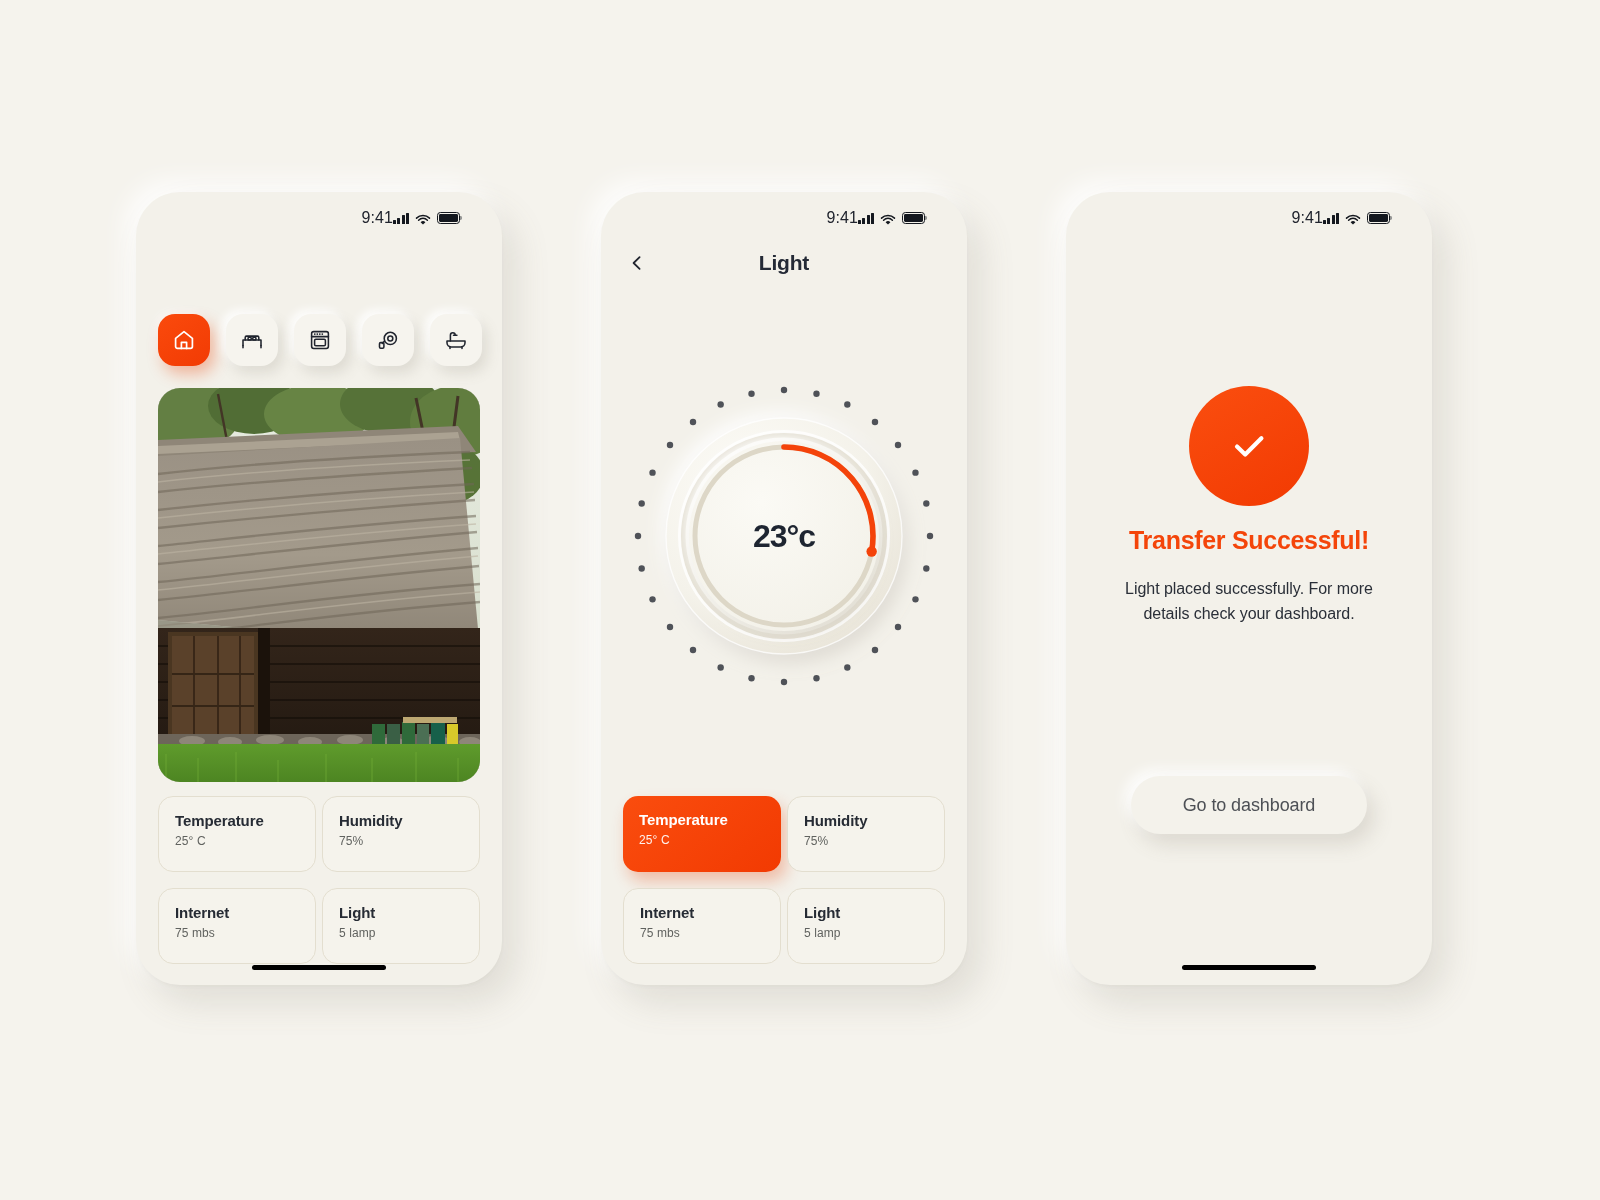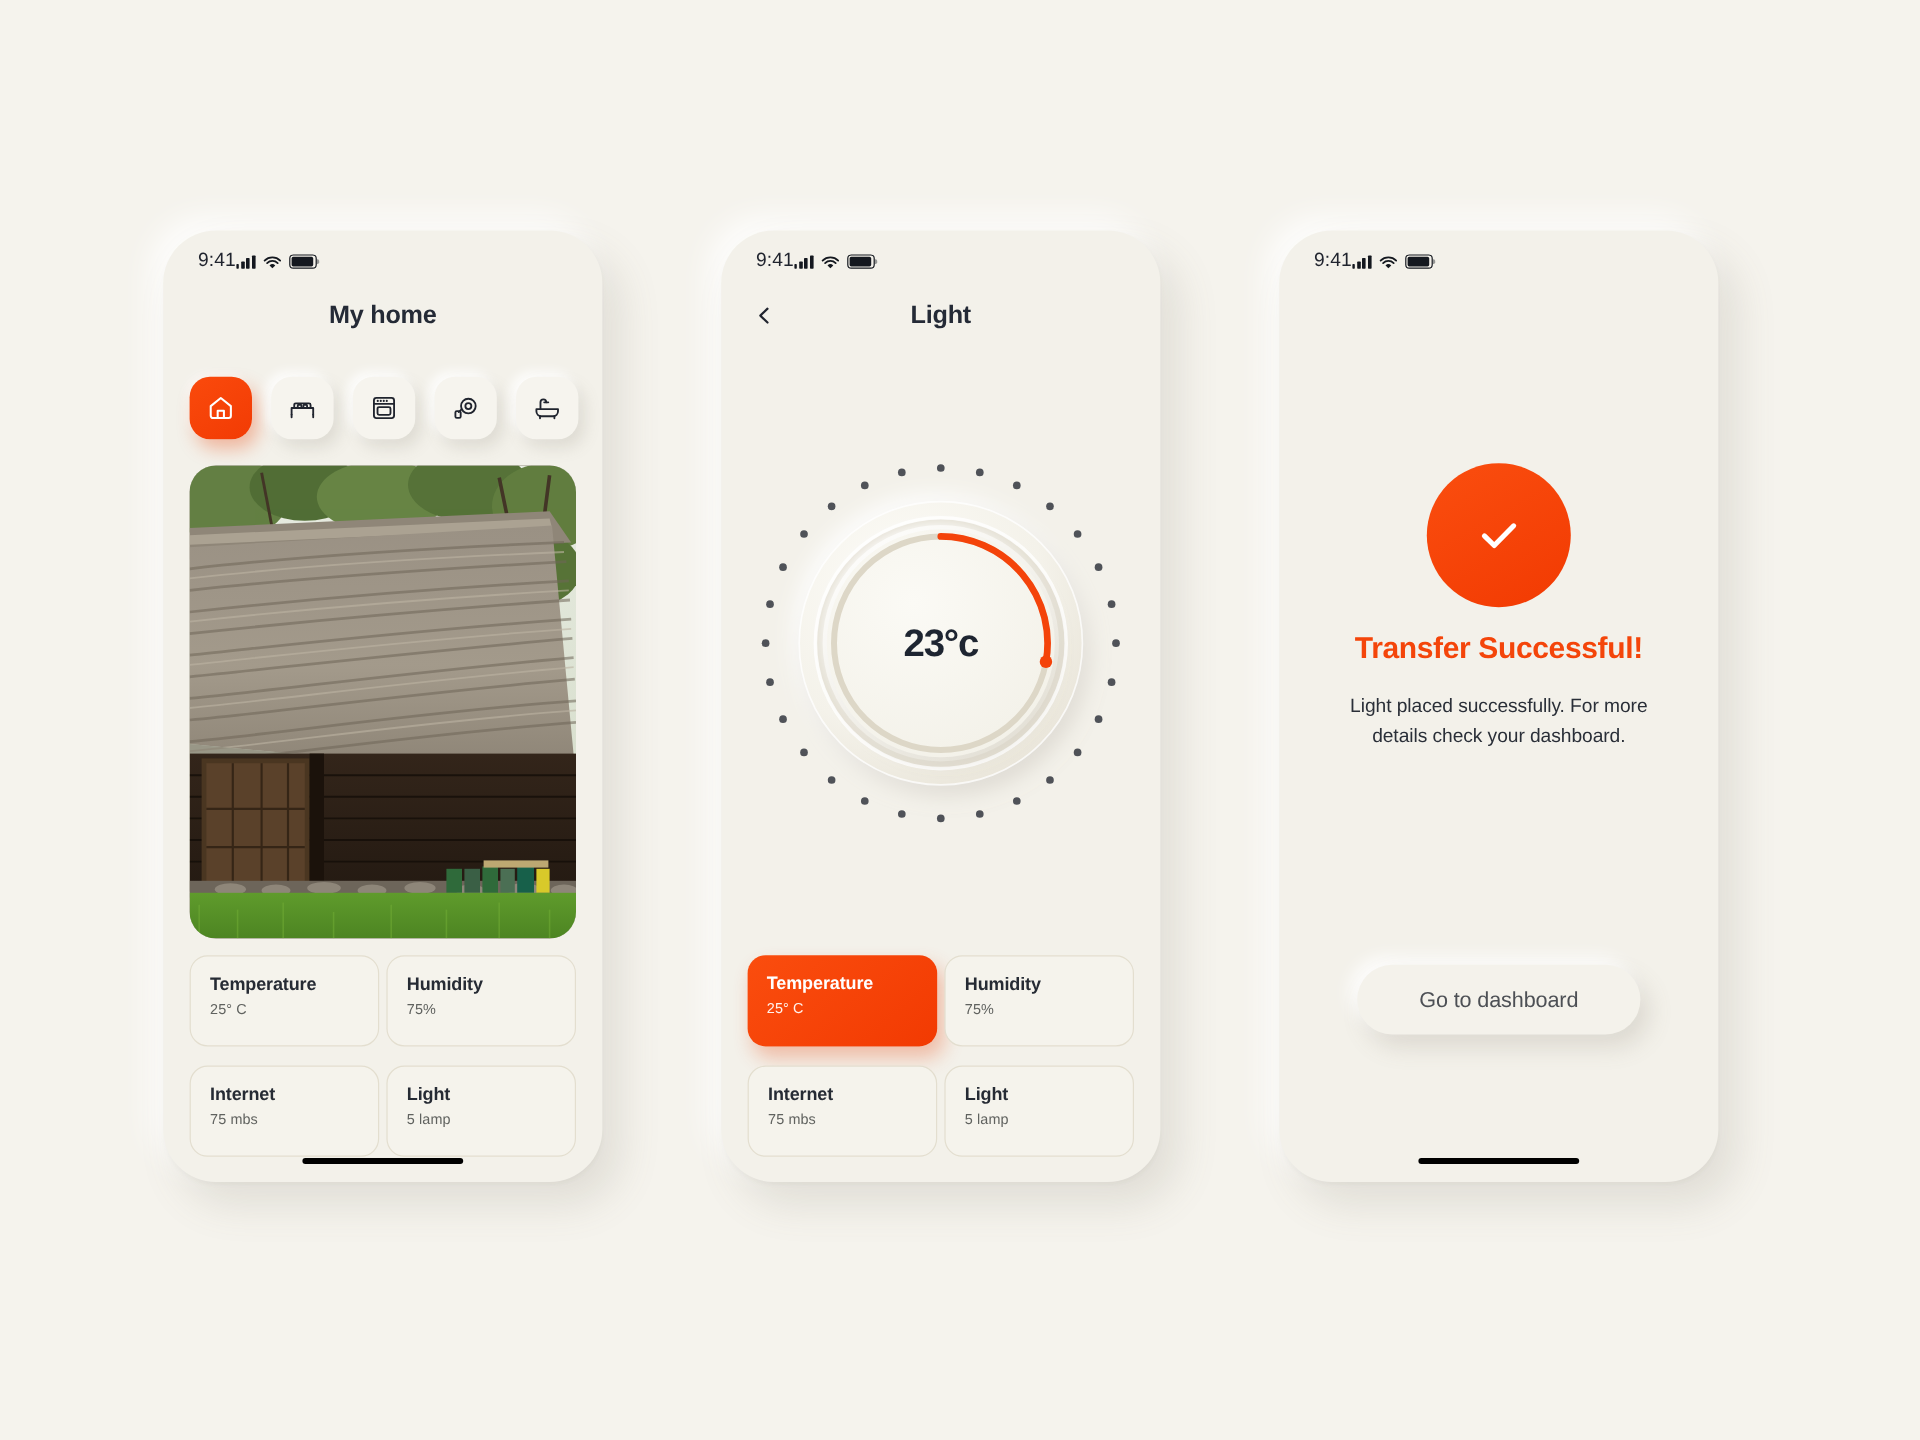--- a/index.html
+++ b/index.html
@@ -37,21 +37,21 @@
   #phone-2 { left: 601px; }
   #phone-3 { left: 1066px; }
 
   
   .statusbar {
     position: absolute;
     top: 13px; left: 0; right: 14px;
     height: 26px;
     display: flex;
     align-items: center;
-    justify-content: flex-start;
+    justify-content: flex-end;
     padding: 0 28px 0 29px;
   }
   .status-time {
     font-size: 16px;
     font-weight: 500;
     color: #20242e;
     letter-spacing: 0.1px;
   }
   .status-icons { display: flex; align-items: center; gap: 6px; }
 
@@ -231,21 +231,21 @@
     top: 385px; left: 36px; right: 36px;
     text-align: center;
     font-size: 16px;
     font-weight: 500;
     color: #2a2f38;
     line-height: 1.55;
     letter-spacing: -0.05px;
   }
   .dash-btn {
     position: absolute;
-    top: 612px; left: 50%;
+    top: 584px; left: 50%;
     transform: translateX(-50%);
     width: 236px; height: 58px;
     border-radius: 29px;
     background: #f4f2eb;
     display: flex;
     align-items: center;
     justify-content: center;
     box-shadow:
        7px 10px 20px rgba(120,112,94,0.19),
       -6px -6px 14px rgba(255,255,255,0.95);
@@ -290,23 +290,20 @@
               <path d="M3.6 6.2a6.2 6.2 0 0 1 8.8 0" stroke="#14181f" stroke-width="1.5" fill="none" stroke-linecap="round"></path>
               <path d="M1.5 4.1a9.2 9.2 0 0 1 13 0" stroke="#14181f" stroke-width="1.5" fill="none" stroke-linecap="round"></path>
             </svg>
         </span>
         <span class="batt">
             <span></span>
           </span>
       </div>
     </div>
 
-    <div class="header">
-      <div class="header-title">My home</div>
-    </div>
 
     <div class="room-tabs">
       <div class="room-tab active">
         <svg width="24" height="24" viewBox="0 0 24 24" fill="none" stroke="#ffffff" stroke-width="1.7" stroke-linecap="round" stroke-linejoin="round">
           <path d="M3.6 10.4 12 3.7l8.4 6.7v8.1a1.9 1.9 0 0 1-1.9 1.9H5.5a1.9 1.9 0 0 1-1.9-1.9z"></path>
           <path d="M9.4 20.4v-6.1h5.2v6.1"></path>
         </svg>
       </div>
       <div class="room-tab">
         <svg width="24" height="24" viewBox="0 0 24 24" fill="none" stroke="#20242e" stroke-width="1.55" stroke-linecap="round" stroke-linejoin="round">

